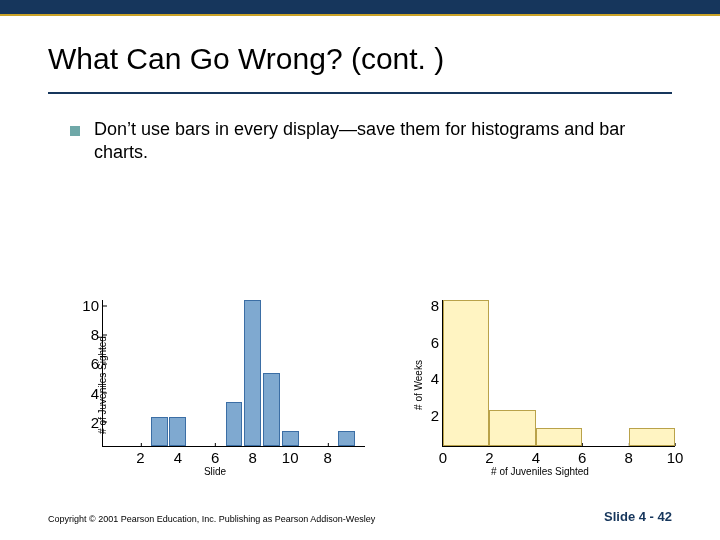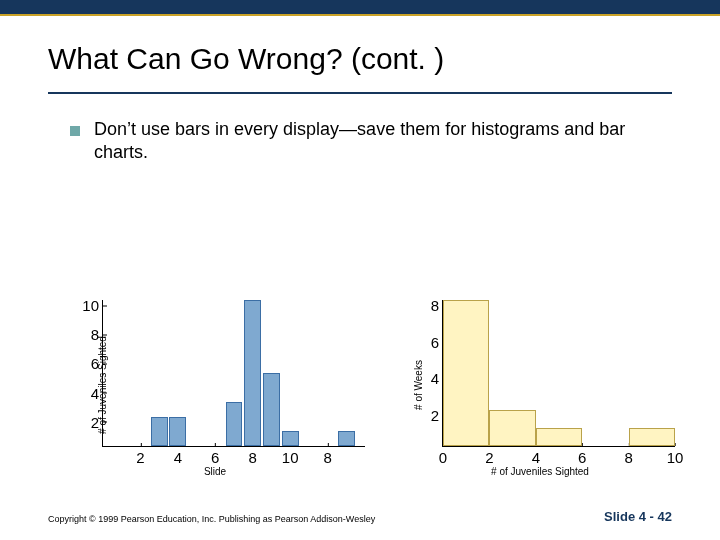--- a/index.html
+++ b/index.html
@@ -201,15 +201,15 @@
         <div class="bar bar-yellow" style="left: 46.4px; width: 46.4px; height: 36.5px;"></div>
         <div class="bar bar-yellow" style="left: 92.8px; width: 46.4px; height: 18.25px;"></div>
         <div class="bar bar-yellow" style="left: 185.6px; width: 46.4px; height: 18.25px;"></div>
       </div>
     <span class="axis-x-label"># of Juveniles Sighted</span>
   </div>
 
 </div>
 
 <div class="footer">
-  <span class="copyright">Copyright © 1999 Pearson Education, Inc. Publishing as Pearson Addison-Wesley</span>
+  <span class="copyright">Copyright © 2001 Pearson Education, Inc. Publishing as Pearson Addison-Wesley</span>
   <span class="slide-no">Slide 4 - 42</span>
 </div>
 
 </body></html>

